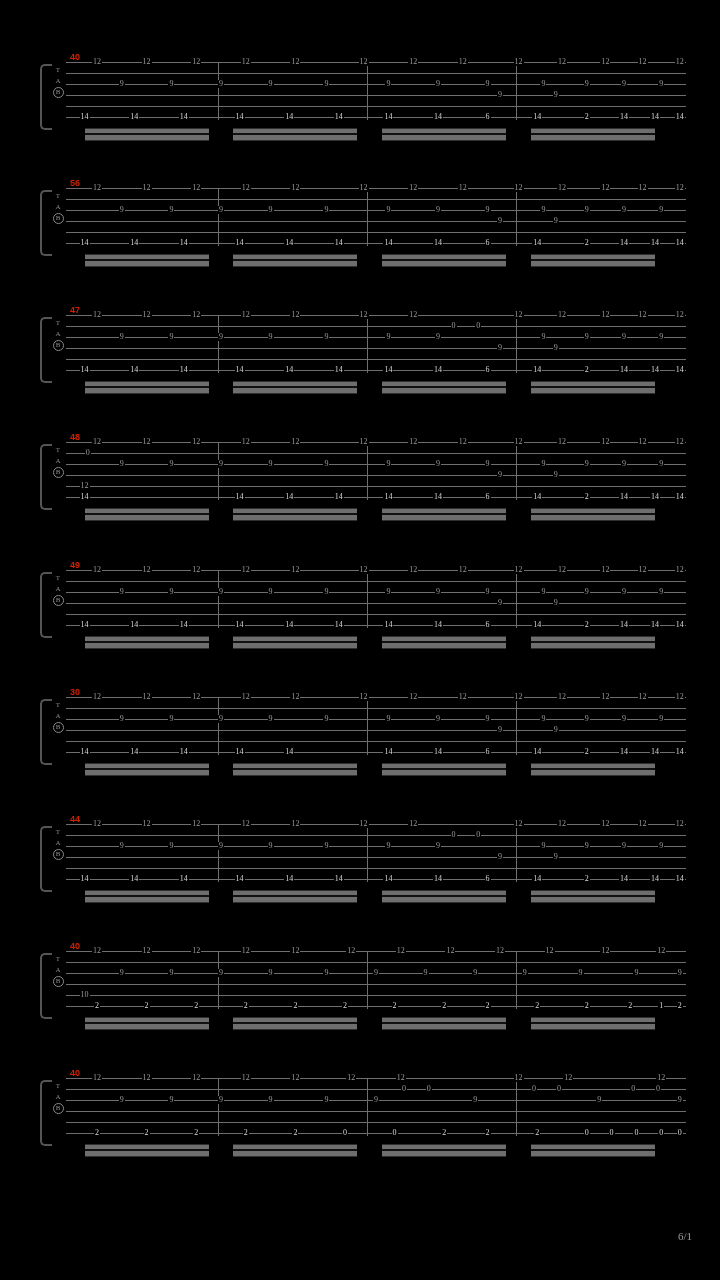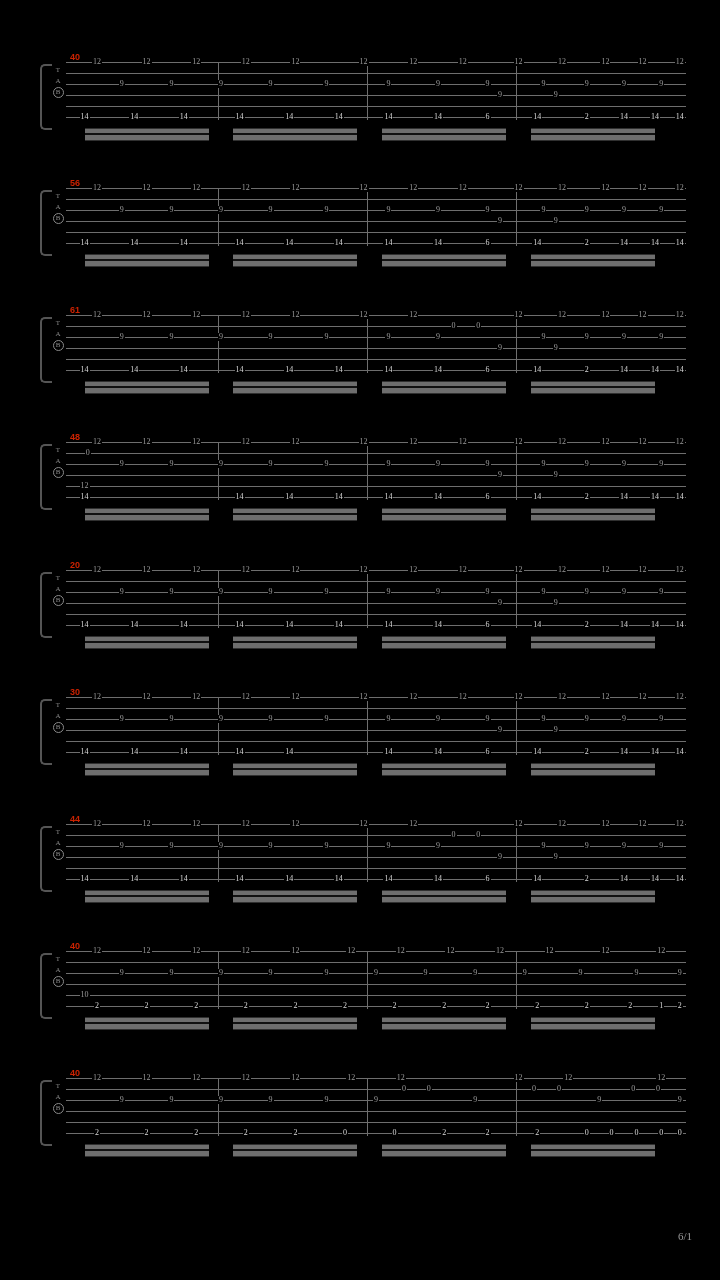--- a/index.html
+++ b/index.html
@@ -258,21 +258,21 @@
         <div class="fret" style="left: 388.4px; top: 65px;">14</div>
         <div class="fret" style="left: 438px; top: 65px;">14</div>
         <div class="fret" style="left: 487.6px; top: 65px;">6</div>
         <div class="fret" style="left: 537.2px; top: 65px;">14</div>
         <div class="fret" style="left: 586.8px; top: 65px;">2</div>
         <div class="fret" style="left: 624px; top: 65px;">14</div>
         <div class="fret" style="left: 655px; top: 65px;">14</div>
         <div class="fret" style="left: 679.8px; top: 65px;">14</div>
       </div>
       <div class="system" style="top: 305px;">
-        <div class="measure-num">61</div>
+        <div class="measure-num">47</div>
         <div class="brace"></div>
         <div class="tab-letters">
           <div>T</div>
           <div>A</div>
           <div class="boxed">B</div>
         </div>
         <div class="staff">
           <div class="line" style="top: 0px;"></div>
           <div class="line" style="top: 11px;"></div>
           <div class="line" style="top: 22px;"></div>
@@ -388,21 +388,21 @@
         <div class="fret" style="left: 388.4px; top: 65px;">14</div>
         <div class="fret" style="left: 438px; top: 65px;">14</div>
         <div class="fret" style="left: 487.6px; top: 65px;">6</div>
         <div class="fret" style="left: 537.2px; top: 65px;">14</div>
         <div class="fret" style="left: 586.8px; top: 65px;">2</div>
         <div class="fret" style="left: 624px; top: 65px;">14</div>
         <div class="fret" style="left: 655px; top: 65px;">14</div>
         <div class="fret" style="left: 679.8px; top: 65px;">14</div>
       </div>
       <div class="system" style="top: 560px;">
-        <div class="measure-num">20</div>
+        <div class="measure-num">49</div>
         <div class="brace"></div>
         <div class="tab-letters">
           <div>T</div>
           <div>A</div>
           <div class="boxed">B</div>
         </div>
         <div class="staff">
           <div class="line" style="top: 0px;"></div>
           <div class="line" style="top: 11px;"></div>
           <div class="line" style="top: 22px;"></div>

